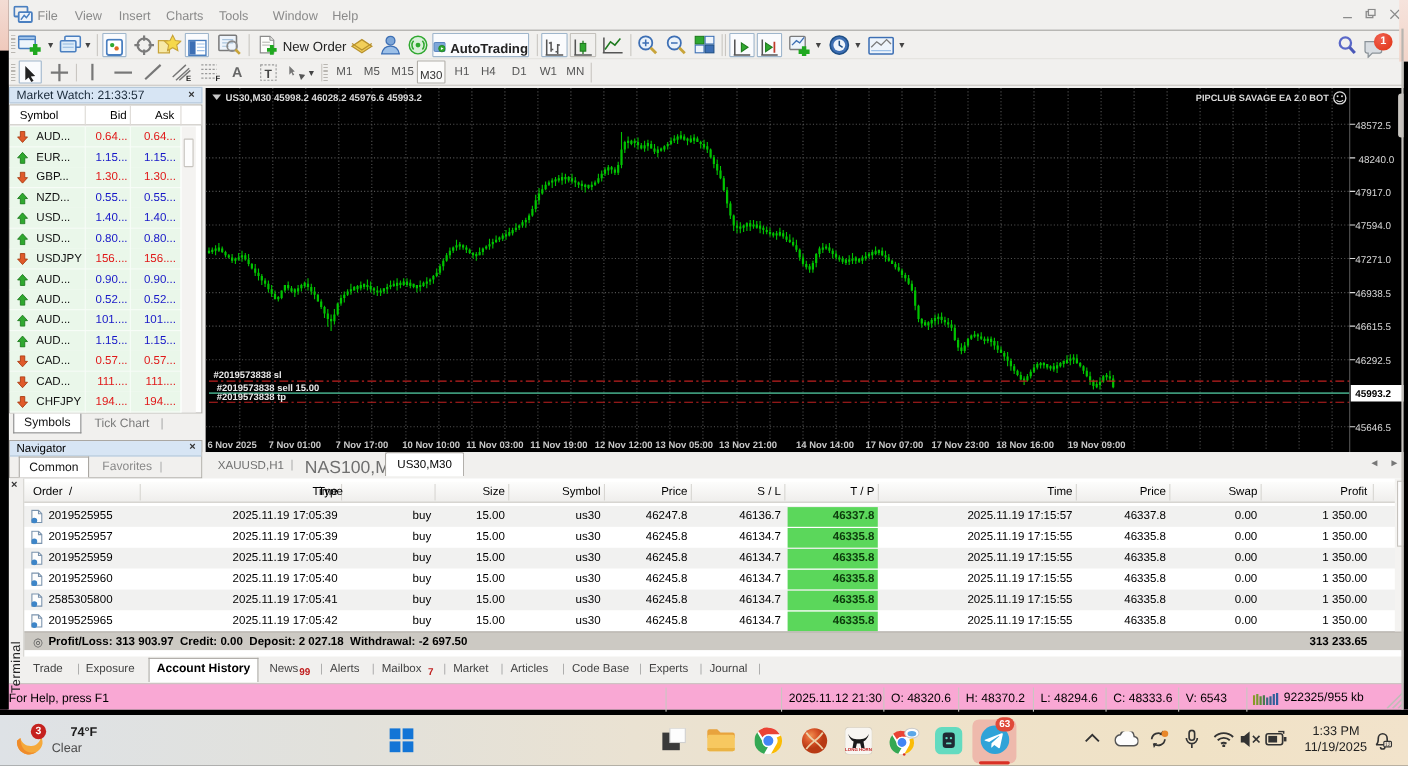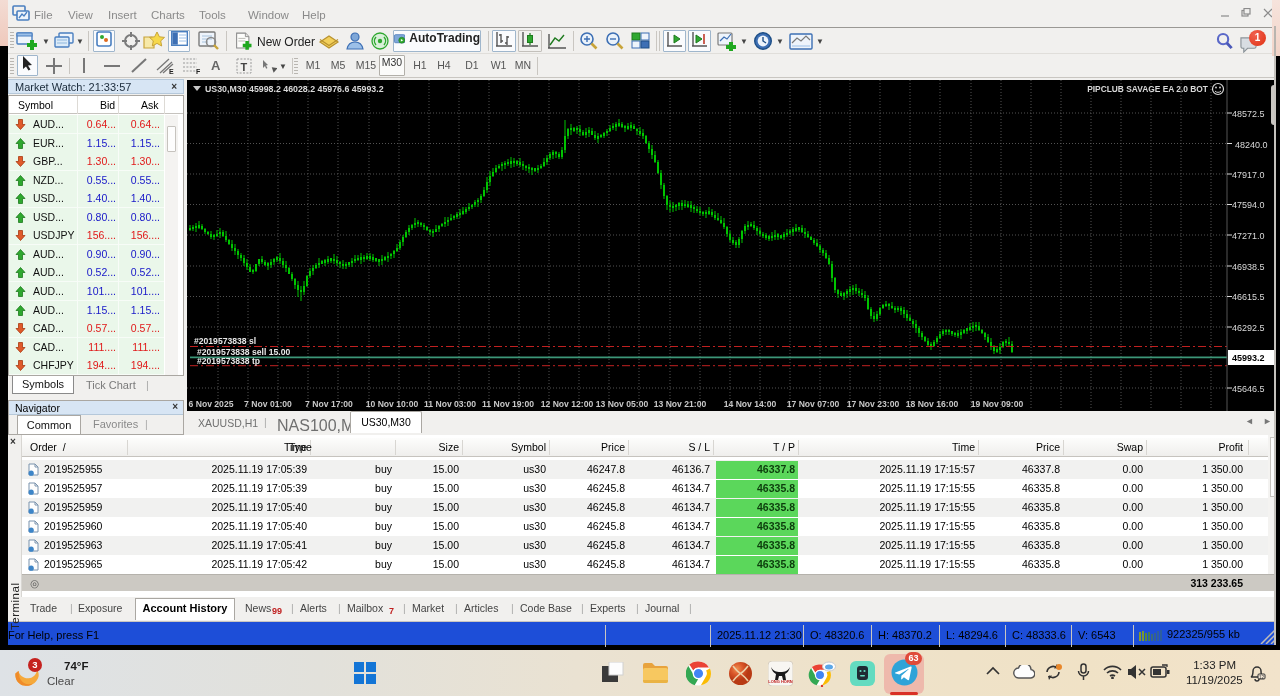--- a/index.html
+++ b/index.html
@@ -17,21 +17,21 @@
 
 
 #menubar { left:0; top:0; width:1280px; height:28px; background:#f1f0ee; border-bottom:1px solid #9a9894; }
 .menuitem { position:absolute; top:9px; color:#8a8a8a; font-size:11.5px; }
 
 
 #tb1 { left:0; top:28px; width:1280px; height:26px; background:#f1f0ee; border-bottom:1px solid #e0deda; }
 #tb2 { left:0; top:54px; width:1280px; height:24px; background:#f1f0ee; border-bottom:1px solid #c9c6c1; }
 .grip { position:absolute; top:4px; width:4px; height:18px; background:repeating-linear-gradient(180deg,#b9b6b1 0 1px,#f1f0ee 1px 3px); }
 .tsep { position:absolute; top:3px; width:1px; height:20px; background:#c9c6c1; }
-.tbtn { position:absolute; display:flex; align-items:flex-start; justify-content:center; }
+.tbtn { position:absolute; display:flex; align-items:flex-end; justify-content:center; }
 .pressed { border:1px solid #9fb6cc; background:#fafbfd; border-radius:1px; }
 .ddarw { position:absolute; font-size:8px; color:#444; }
 .tblabel { position:absolute; font-size:12px; color:#222; }
 .tf { position:absolute; top:5px; font-size:10.5px; color:#555; text-align:center; }
 
 
 #mw { left:8px; top:95px; width:176px; height:281px; background:#fff; border:1px solid #aaa7a2; }
 #mwtitle { left:8px; top:79px; width:176px; height:15px; background:#d7e5f4; border:1px solid #b5c8da; font-size:11px; color:#1a2a3a; }
 #mwtabs { left:8px; top:376px; width:176px; height:19px; background:#f1f0ee; font-size:11px; }
 .mwrow { position:absolute; left:0px; width:156px; height:19px; background:#eaf7ea; border-bottom:1px solid #f7fcf7; }
@@ -44,21 +44,21 @@
 
 #nav { left:8px; top:400px; width:176px; height:35px; background:#f1f0ee; border:1px solid #aaa7a2; }
 
 
 #chart { left:187px; top:80px; width:1093px; height:331px; background:#000; }
 #chtabs { left:184px; top:411px; width:1096px; height:24px; background:#f1f0ee; }
 
 
 #term { left:8px; top:435px; width:1272px; height:162px; background:#fff; }
 #termtabs { left:8px; top:597px; width:1272px; height:24px; background:#f1f0ee; }
-#statusbar { left:0; top:621px; width:1280px; height:24px; background:#1d4ed8; border-top:1px solid #c9c6c1; font-size:11px; }
+#statusbar { left:0; top:621px; width:1280px; height:24px; background:#f9a8d4; border-top:1px solid #c9c6c1; font-size:11px; }
 .ssep { position:absolute; top:3px; width:1px; height:22px; background:#c9c6c1; }
 
 
 #taskbar { left:0; top:650px; width:1280px; height:46px;
   background:linear-gradient(90deg,#dee2e6 0%,#e2e1db 25%,#eae2d2 45%,#eee2ca 65%,#f0e2c6 85%,#f2e3cb 100%); }
 </style>
 </head>
 <body>
 <div id="screen">
   <div class="abs" id="deskL"></div>
@@ -641,21 +641,21 @@
     <span style="position:absolute;left:912px;top:3px;width:140px;text-align:right">46335.8</span>
     <span style="position:absolute;left:995px;top:3px;width:140px;text-align:right">0.00</span>
     <span style="position:absolute;left:1095px;top:3px;width:140px;text-align:right">1 350.00</span>
     </div>
     <div style="position:absolute;left:0;top:101px;width:1272px;height:19px;background:#f1f1f0">
     <svg style="position:absolute;left:20px;top:3px" width="11" height="13" viewBox="0 0 11 13">
           <path d="M1 1h6l3 3v8H1z" fill="#fdfdfd" stroke="#7a93ad" stroke-width="1"></path>
           <path d="M7 1v3h3" fill="none" stroke="#7a93ad" stroke-width="1"></path>
           <circle cx="3.2" cy="10.2" r="2.6" fill="#3d85c8"></circle>
         </svg>
-    <span style="position:absolute;left:36px;top:3px">2019525963</span>
+    <span style="position:absolute;left:36px;top:3px">2585305800</span>
     <span style="position:absolute;left:159px;top:3px;width:140px;text-align:right">2025.11.19 17:05:41</span>
     <span style="position:absolute;left:244px;top:3px;width:140px;text-align:right">buy</span>
     <span style="position:absolute;left:311px;top:3px;width:140px;text-align:right">15.00</span>
     <span style="position:absolute;left:398px;top:3px;width:140px;text-align:right">us30</span>
     <span style="position:absolute;left:477px;top:3px;width:140px;text-align:right">46245.8</span>
     <span style="position:absolute;left:562px;top:3px;width:140px;text-align:right">46134.7</span>
     <div style="position:absolute;left:708px;top:0.5px;width:82px;height:18px;background:#5bd75b"></div>
     <span style="position:absolute;left:707px;top:3px;width:80px;text-align:right;font-weight:700;color:#0c3c0c">46335.8</span>
     <span style="position:absolute;left:827px;top:3px;width:140px;text-align:right">2025.11.19 17:15:55</span>
     <span style="position:absolute;left:912px;top:3px;width:140px;text-align:right">46335.8</span>
@@ -677,20 +677,21 @@
     <span style="position:absolute;left:562px;top:3px;width:140px;text-align:right">46134.7</span>
     <div style="position:absolute;left:708px;top:0.5px;width:82px;height:18px;background:#5bd75b"></div>
     <span style="position:absolute;left:707px;top:3px;width:80px;text-align:right;font-weight:700;color:#0c3c0c">46335.8</span>
     <span style="position:absolute;left:827px;top:3px;width:140px;text-align:right">2025.11.19 17:15:55</span>
     <span style="position:absolute;left:912px;top:3px;width:140px;text-align:right">46335.8</span>
     <span style="position:absolute;left:995px;top:3px;width:140px;text-align:right">0.00</span>
     <span style="position:absolute;left:1095px;top:3px;width:140px;text-align:right">1 350.00</span>
     </div>
     <div style="position:absolute;left:0;top:139px;width:1272px;height:17px;background:#ccc9c3;border-top:1px solid #b5b2ac;font-weight:700">
     <span style="position:absolute;left:22px;top:2px;font-weight:400;color:#555">◎</span>
+    <span style="position:absolute;left:36px;top:2px">Profit/Loss: 313 903.97&nbsp;&nbsp;Credit: 0.00&nbsp;&nbsp;Deposit: 2 027.18&nbsp;&nbsp;Withdrawal: -2 697.50</span>
     <span style="position:absolute;left:1095px;top:2px;width:140px;text-align:right">313 233.65</span>
     </div>
     <div style="position:absolute;right:0;top:0;width:12px;height:139px;background:#f4f3f1">
         <div style="position:absolute;left:2px;top:2px;width:8px;height:60px;background:#fdfdfd;border:1px solid #c6c3be"></div>
       </div>
   </div>
   <div class="abs" id="termtabs">
     <span style="position:absolute;left:22px;top:5px;color:#444">Trade</span>
     <span style="position:absolute;left:62px;top:5px;color:#aaa">|</span>
     <span style="position:absolute;left:70px;top:5px;color:#444">Exposure</span>

